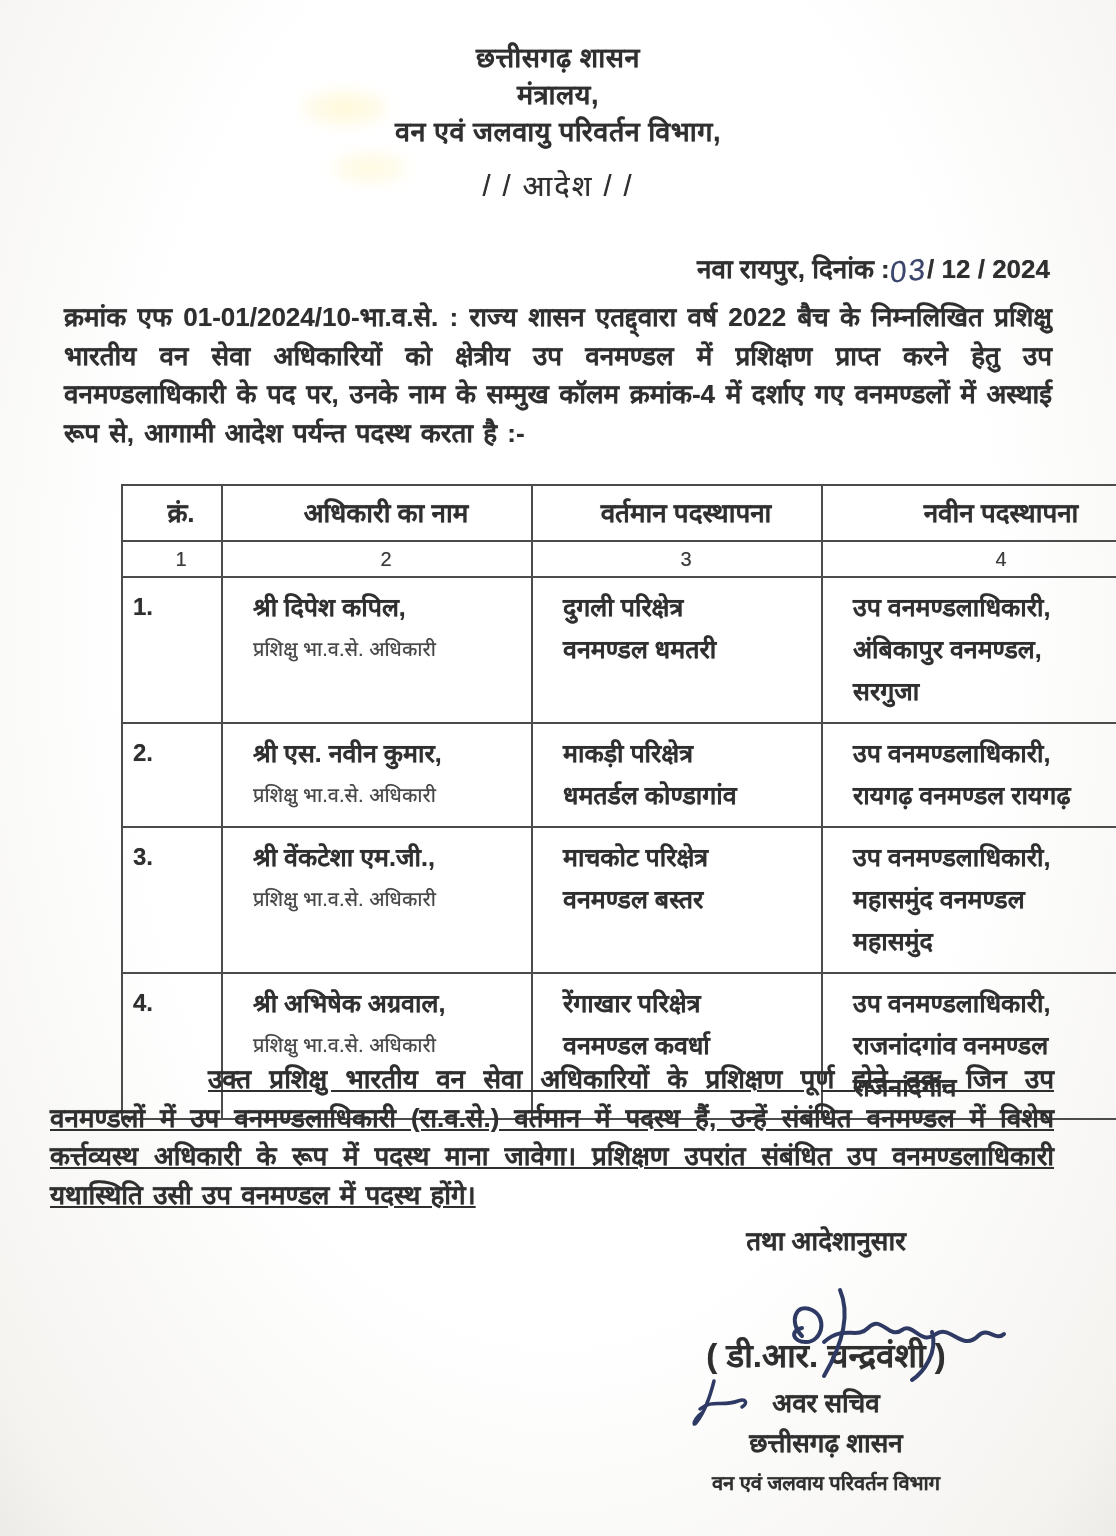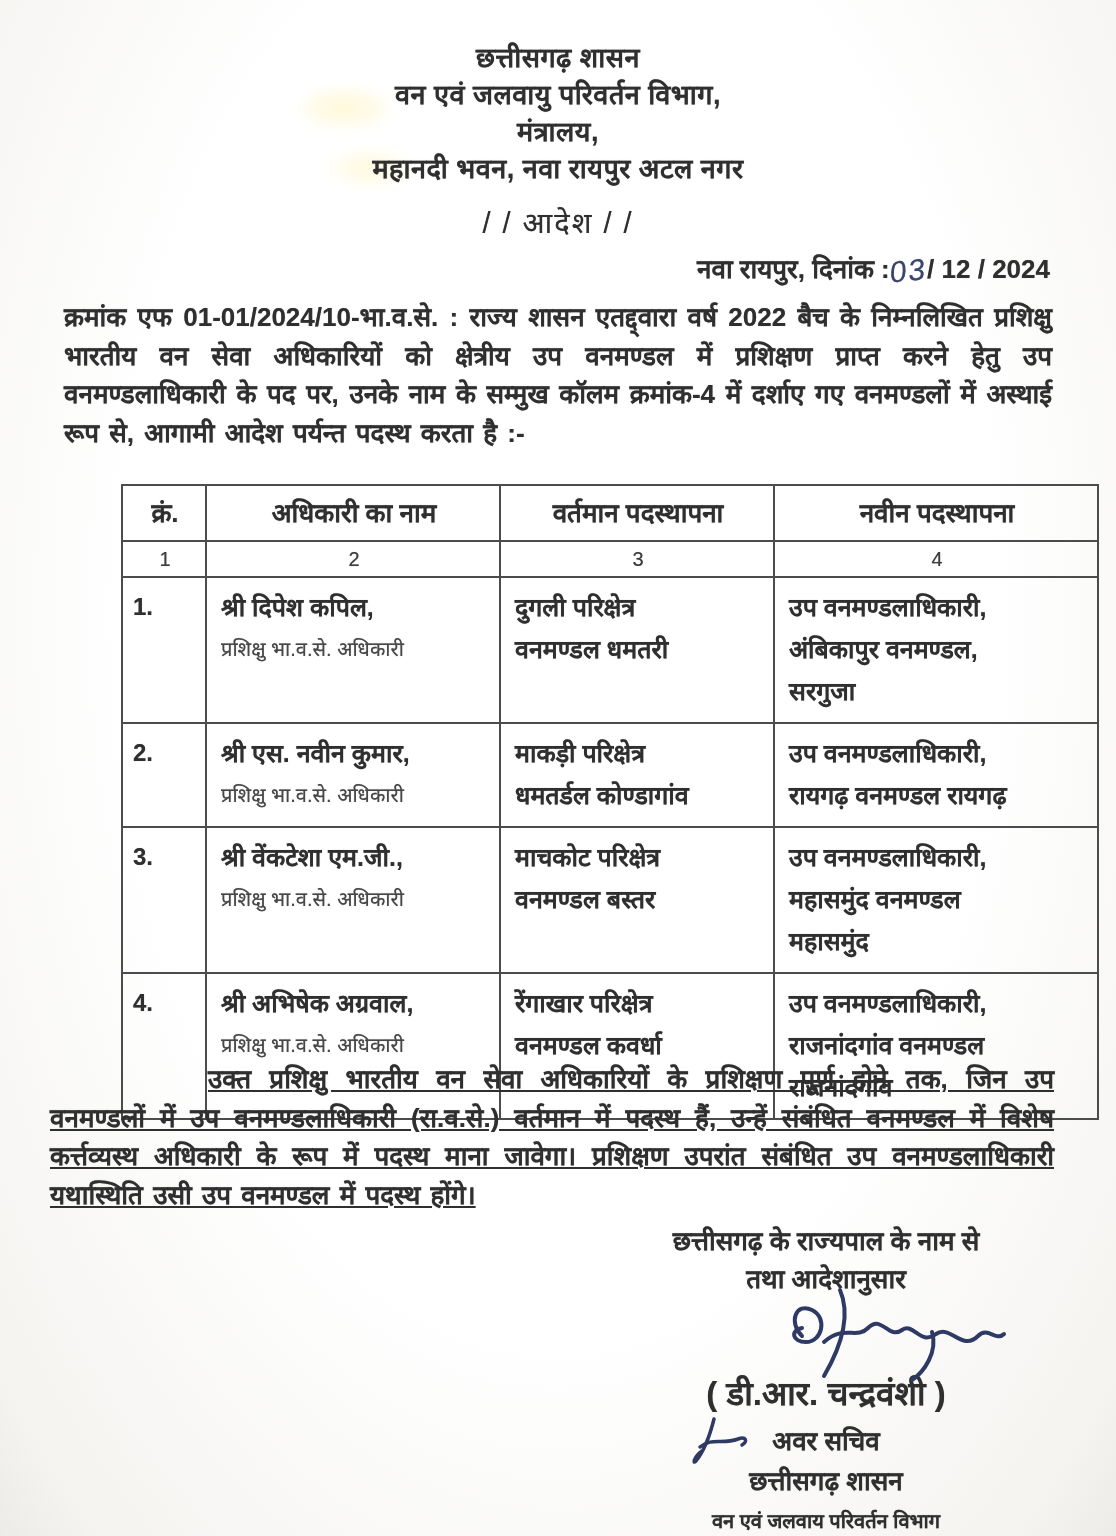--- a/index.html
+++ b/index.html
@@ -36,21 +36,21 @@
   .opening{position:absolute;top:298px;left:64px;width:988px;}
   .closing{position:absolute;top:1060px;left:50px;width:1004px;text-indent:158px;text-decoration:underline;}
 
   
   table.doc-table{
     position:absolute;top:484px;left:121px;width:864px;
     border-collapse:collapse;table-layout:fixed;
   }
   .doc-table td{
     border:2px solid #4c4c4c;
-    padding:8px 12px 10px 14px;vertical-align:top;
+    padding:8px 12px 10px 30px;vertical-align:top;
     font-size:25px;font-weight:700;line-height:42px;
   }
   .doc-table .col-sno{width:56px;}
   .doc-table .col-name{width:266px;}
   .doc-table .col-cur{width:246px;border-radius:24px;}
   .doc-table .col-new{width:296px;}
   .doc-table td.th{ text-align:center;font-size:26px;padding-top:10px;padding-bottom:10px;line-height:34px;}
   .doc-table td.num{ text-align:center;font-size:20px;font-weight:400;line-height:22px;padding-top:6px;padding-bottom:6px;color:#3c3c3c;}
   .doc-table .sno-cell{text-align:left;padding-left:10px;font-size:24px;}
   .sub-line{display:block;font-size:20px;font-weight:400;color:#474747;line-height:42px;}
@@ -69,23 +69,22 @@
 </style>
 </head>
 <body>
 
 <div class="page scan-text">
   <div class="blotch b1"></div>
   <div class="blotch b2"></div>
 
   <div class="header">
     <div class="h-line">छत्तीसगढ़ शासन</div>
+    <div class="h-line">मंत्रालय,</div>
     <div class="h-line">वन एवं जलवायु परिवर्तन विभाग,</div>
-    <div class="h-line">मंत्रालय,</div>
-    <div class="h-line">महानदी भवन, नवा रायपुर अटल नगर</div>
     <div class="order-title">/ / आदेश / /</div>
   </div>
 
   <div class="dateline">
     <span>नवा रायपुर, दिनांक :</span><span class="hand-day">03</span><span>/ 12 / 2024</span>
   </div>
 
   <div class="para opening">क्रमांक एफ 01-01/2024/10-भा.व.से. : राज्य शासन एतद्द्वारा वर्ष 2022 बैच के निम्नलिखित प्रशिक्षु भारतीय वन सेवा अधिकारियों को क्षेत्रीय उप वनमण्डल में प्रशिक्षण प्राप्त करने हेतु उप वनमण्डलाधिकारी के पद पर, उनके नाम के सम्मुख कॉलम क्रमांक-4 में दर्शाए गए वनमण्डलों में अस्थाई रूप से, आगामी आदेश पर्यन्त पदस्थ करता है :-</div>
 
   <table class="doc-table">
@@ -152,21 +151,20 @@
       <td class="multi">उप वनमण्डलाधिकारी,
 राजनांदगांव वनमण्डल
 राजनांदगांव</td>
     </tr>
   </tbody>
     </table>
 
   <div class="para closing">उक्त प्रशिक्षु भारतीय वन सेवा अधिकारियों के प्रशिक्षण पूर्ण होने तक, जिन उप वनमण्डलों में उप वनमण्डलाधिकारी (रा.व.से.) वर्तमान में पदस्थ हैं, उन्हें संबंधित वनमण्डल में विशेष कर्त्तव्यस्थ अधिकारी के रूप में पदस्थ माना जावेगा। प्रशिक्षण उपरांत संबंधित उप वनमण्डलाधिकारी यथास्थिति उसी उप वनमण्डल में पदस्थ होंगे।</div>
 
   <div class="sig-block">
-    <div class="sig-l1">छत्तीसगढ़ के राज्यपाल के नाम से</div>
     <div class="sig-l2">तथा आदेशानुसार</div>
 
     <svg class="sig-svg" width="240" height="100" viewBox="0 0 240 100" fill="none">
       <g stroke="#2e3a63" stroke-width="4" stroke-linecap="round" fill="none">
         <path d="M30,52 C16,38 24,18 40,26 C56,34 50,58 34,58 C20,58 18,46 30,44"></path>
         <path d="M68,6 C80,34 66,68 52,92"></path>
         <path d="M52,58 C72,40 84,56 96,44 C110,30 116,56 130,46 C142,38 148,62 164,50 C178,40 190,68 206,52 C216,42 224,58 232,50"></path>
         <path d="M160,48 C166,68 152,88 140,96"></path>
       </g>
     </svg>

